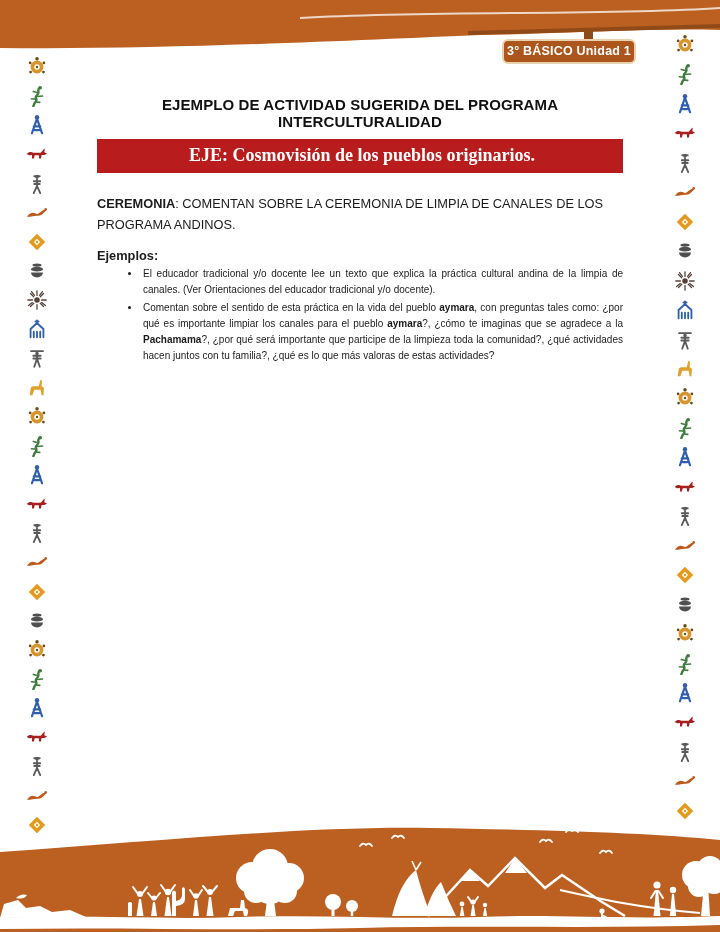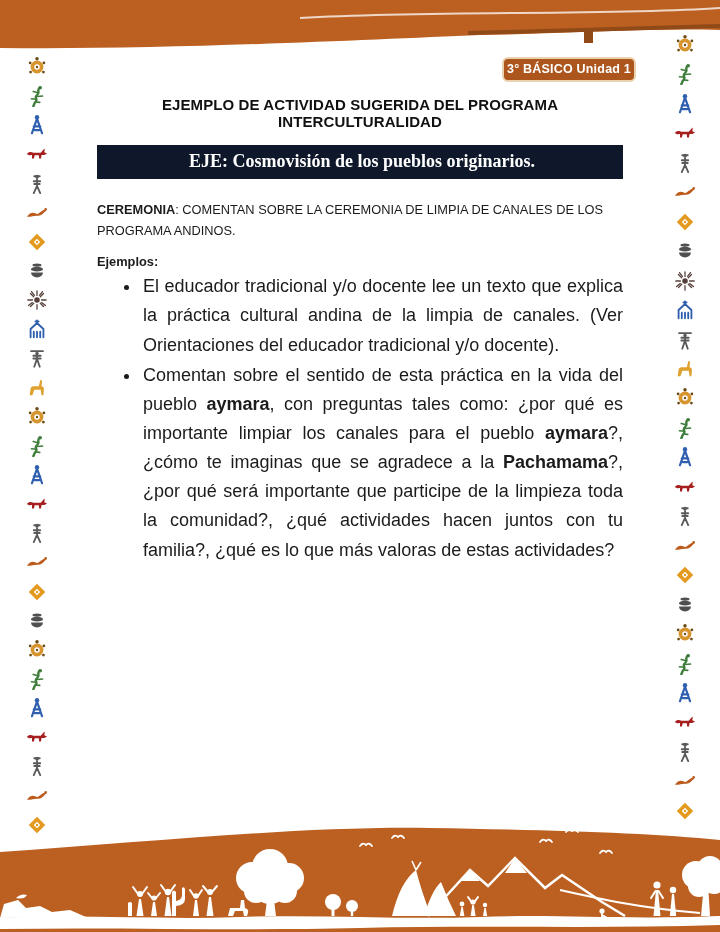--- a/index.html
+++ b/index.html
@@ -1,38 +1,38 @@
 <!DOCTYPE html>
 <html><head>
 <meta charset="utf-8">
 <style>
   html,body{margin:0;padding:0;background:#e8e8e8;}
   .page{position:relative;width:720px;height:932px;background:#ffffff;overflow:hidden;
         font-family:"Liberation Sans",sans-serif;margin:0 auto;}
   
   .top-band{position:absolute;top:0;left:0;}
   
-  .unit-badge{position:absolute;left:502px;top:57px;width:134px;height:25px;box-sizing:border-box;
+  .unit-badge{position:absolute;left:502px;top:39px;width:134px;height:25px;box-sizing:border-box;
     background:#AC561D;border:2px solid #EBD2AE;border-radius:6px;color:#fff;
     font-size:12.5px;font-weight:bold;text-align:center;line-height:21px;letter-spacing:.2px;}
   
   .icon-col{position:absolute;display:flex;flex-direction:column;align-items:center;
     justify-content:space-between;width:44px;}
   .icon-col.left{left:15px;top:55px;height:782px;}
   .icon-col.right{right:13px;top:33px;height:790px;}
   .sideicon{display:flex;align-items:center;justify-content:center;width:26px;height:24px;}
   .sideicon svg{width:22px;height:22px;display:block;}
   
   .content{position:absolute;left:97px;top:96px;width:526px;color:#1b1b1b;}
   .page-title{font-weight:bold;font-size:15px;text-align:center;letter-spacing:.1px;color:#111;}
-  .eje-banner{margin-top:15px;background:#0f172a;color:#ffffff;text-align:center;
+  .eje-banner{margin-top:9px;background:#b91c1c;color:#ffffff;text-align:center;
     font-family:"Liberation Serif",serif;font-weight:bold;font-size:18px;padding:6px 0 7px 4px;}
   .activity-paragraph{margin-top:21px;font-size:12.8px;line-height:1.62;}
   .examples-heading{margin-top:10px;font-weight:bold;font-size:12.8px;}
-  ul.examples-list{margin:3px 0 0 0;padding-left:44px;font-size:18px;line-height:1.62;
+  ul.examples-list{margin:3px 0 0 0;padding-left:44px;font-size:10px;line-height:1.62;
     text-align:justify;}
   ul.examples-list li{padding-left:2px;margin-bottom:1px;}
   
   .footer-illustration{position:absolute;left:0;bottom:0;}
   .wp circle,.wp path.fl{fill:#fff;}
   .wp path.st{fill:none;stroke:#fff;stroke-width:2;stroke-linecap:round;}
   .defs-hidden{position:absolute;width:0;height:0;overflow:hidden;}
 </style>
 </head>
 <body>

